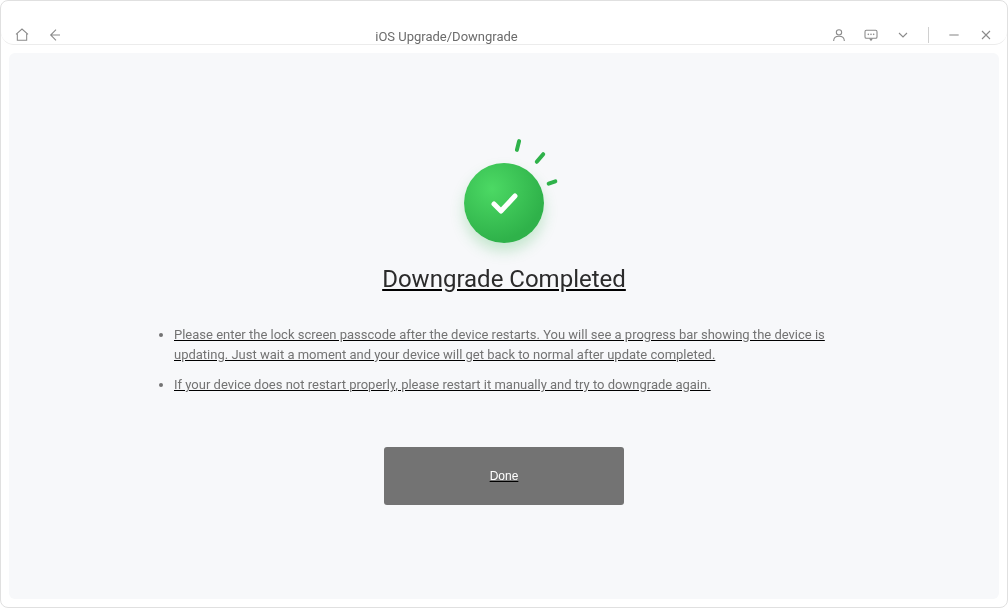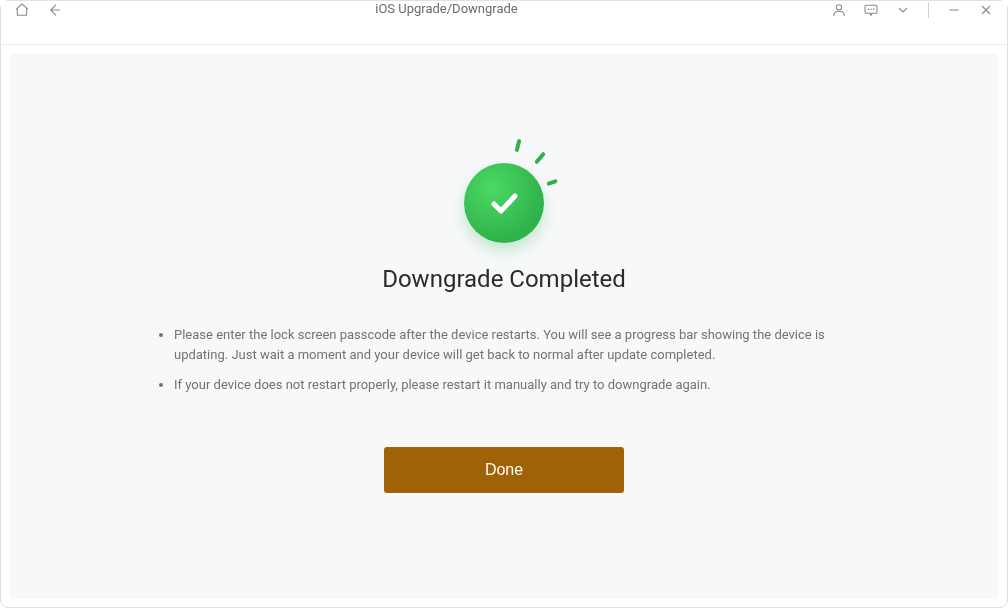--- a/index.html
+++ b/index.html
@@ -19,25 +19,26 @@
       height: 608px;
       border: 1px solid #e0e0e0;
       border-radius: 8px;
       display: flex;
       flex-direction: column;
       background: #fff;
     }
     .titlebar {
       height: 44px;
       display: flex;
-      align-items: flex-start;
+      align-items: flex-end;
       justify-content: space-between;
       padding: 0 12px;
       border-bottom: 1px solid #ececec;
       background: #fff;
+      border-radius: 13px;
     }
     .titlebar-left, .titlebar-right {
       display: flex;
       align-items: center;
       gap: 14px;
     }
     .titlebar-right .divider {
       width: 1px;
       height: 16px;
       background: #d0d0d0;
@@ -68,20 +69,21 @@
     }
     .content {
       flex: 1;
       background: #f7f8fa;
       margin: 8px;
       border-radius: 6px;
       display: flex;
       flex-direction: column;
       align-items: center;
       padding-top: 80px;
+      text-decoration: underline;
     }
     .success-block {
       position: relative;
       width: 120px;
       height: 110px;
       display: flex;
       align-items: flex-end;
       justify-content: center;
       margin-bottom: 22px;
     }
@@ -126,26 +128,26 @@
     }
     .bullets li {
       font-size: 13px;
       line-height: 1.55;
       margin-bottom: 10px;
       color: #737373;
     }
     .done-btn {
       margin-top: 42px;
       width: 240px;
-      height: 46px;
-      background: #a16207;
+      height: 58px;
+      background: #737373;
       color: #fff;
       border: none;
       border-radius: 3px;
-      font-size: 16px;
+      font-size: 12px;
       cursor: pointer;
       font-weight: 400;
     }
   </style>
 </head>
 <body>
 
 <div class="window">
   <div class="titlebar">
     <div class="titlebar-left">

